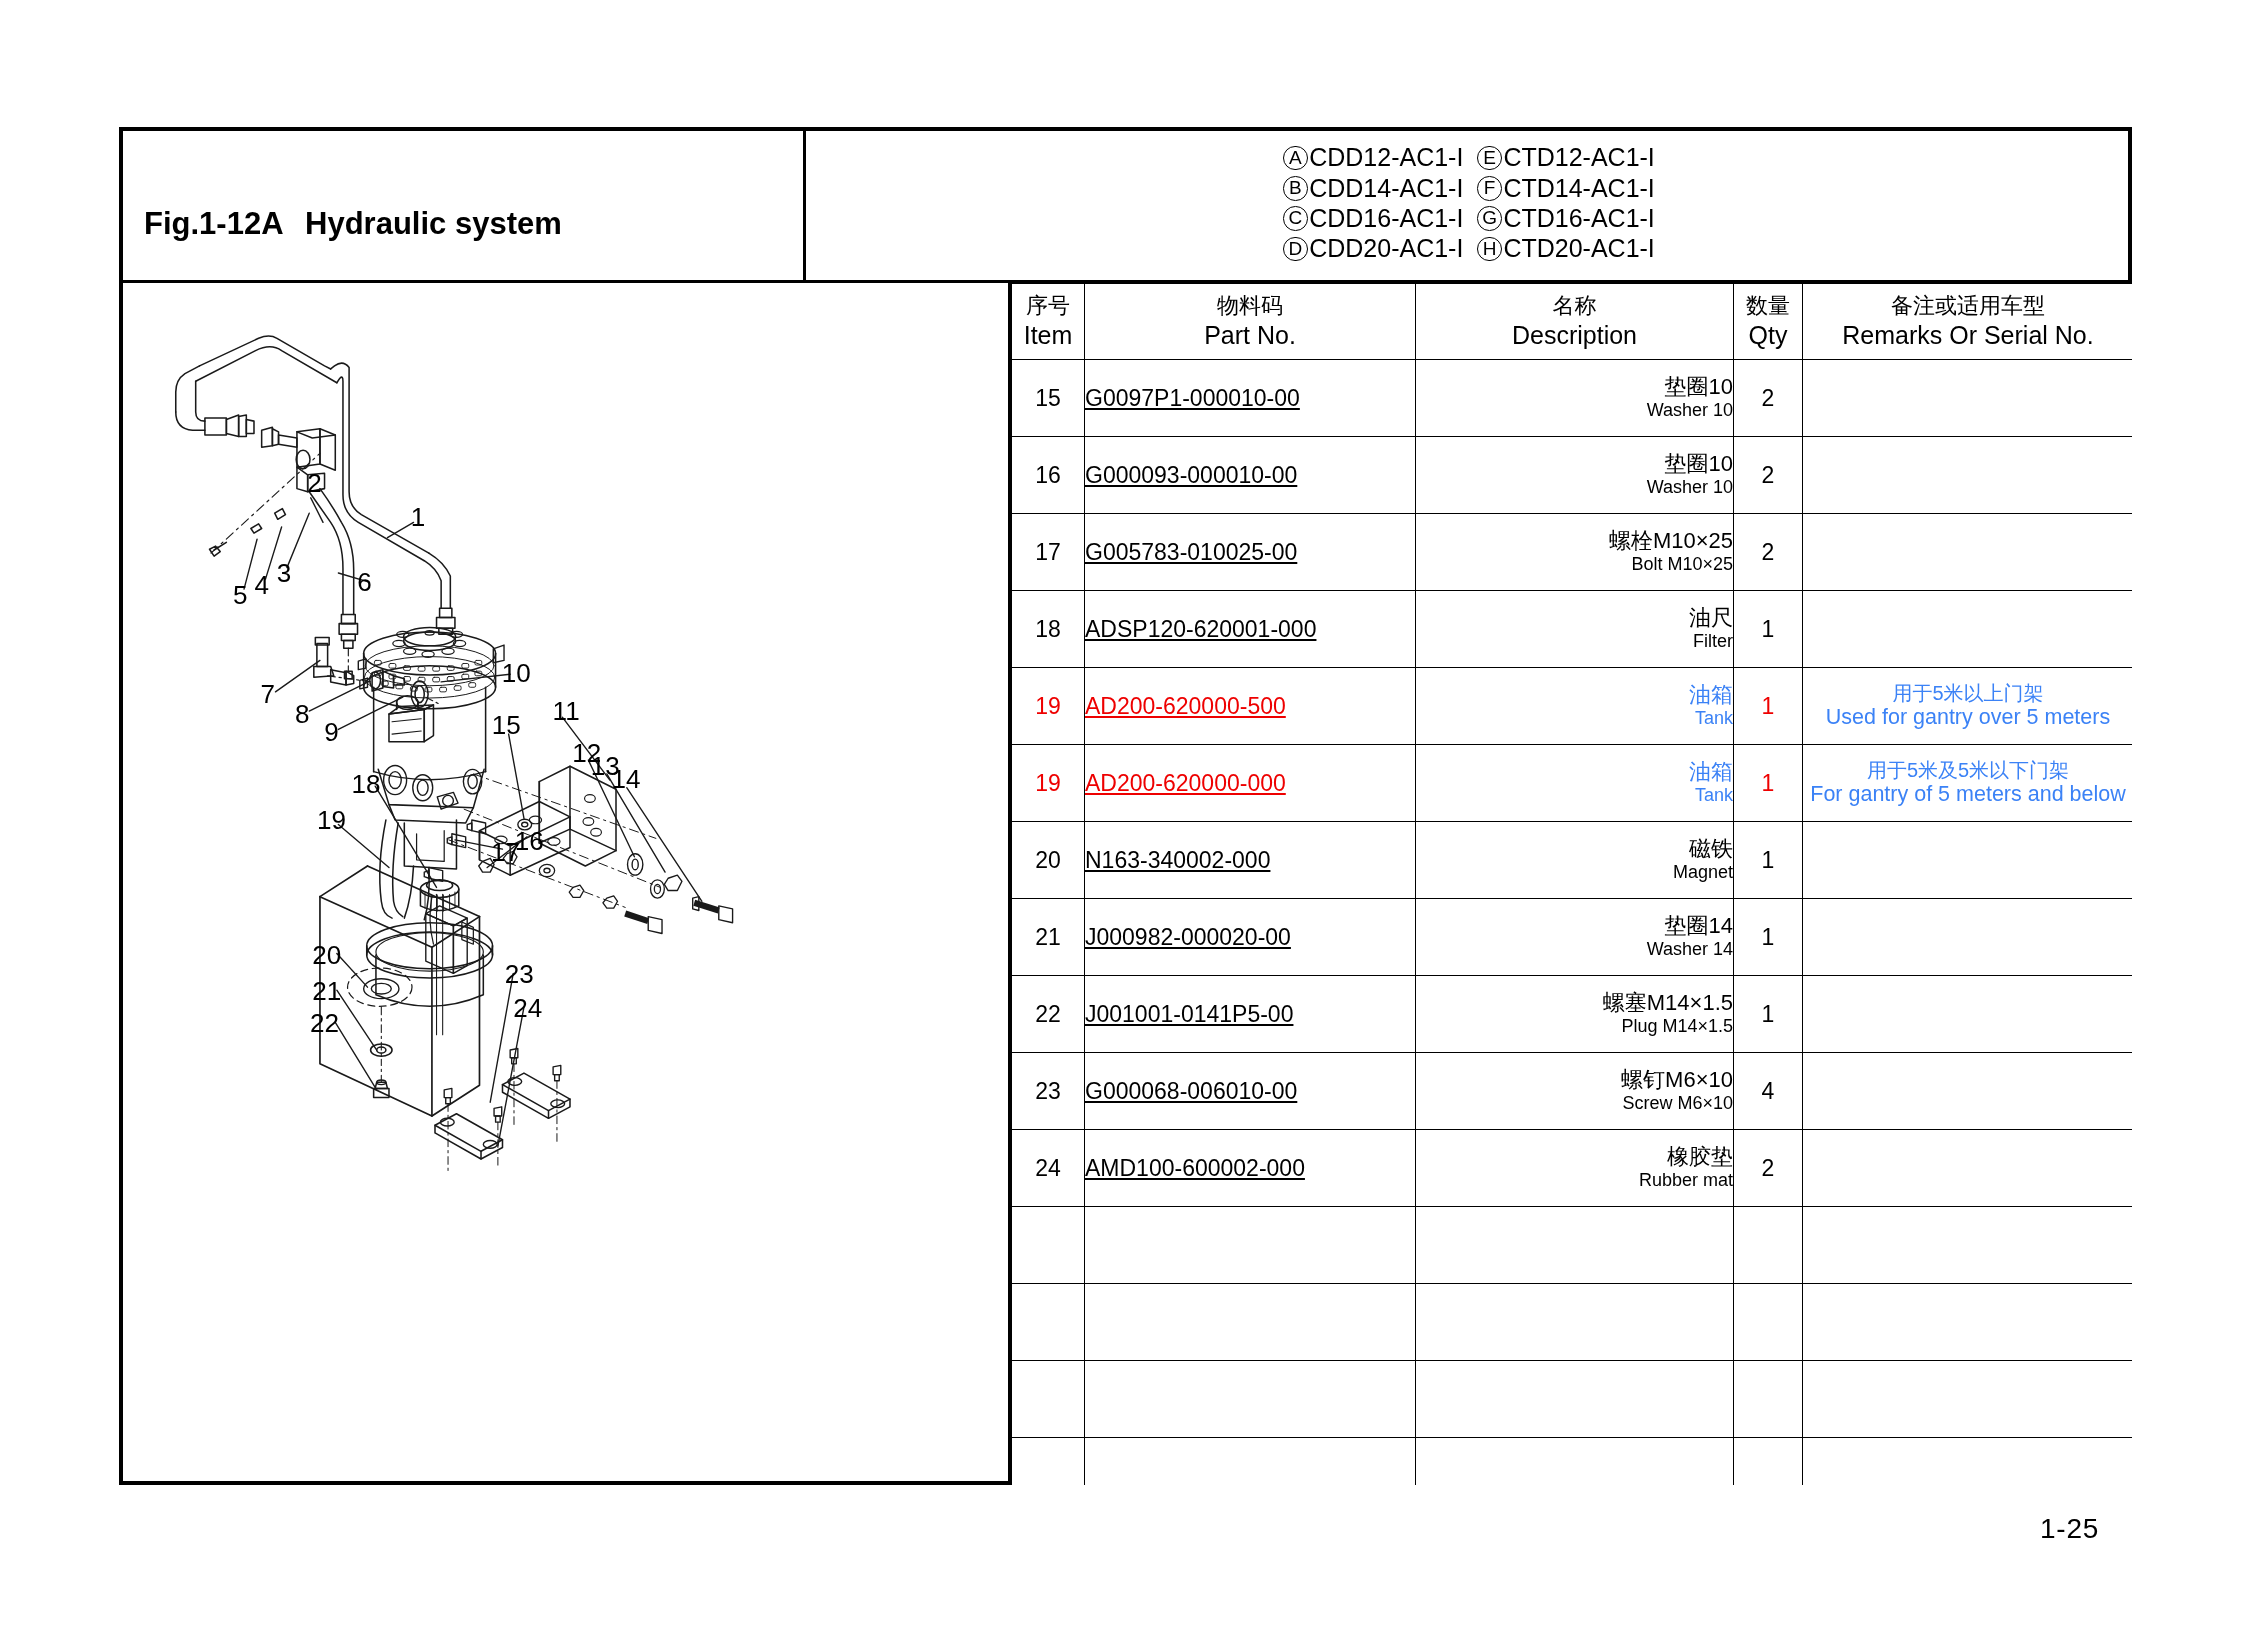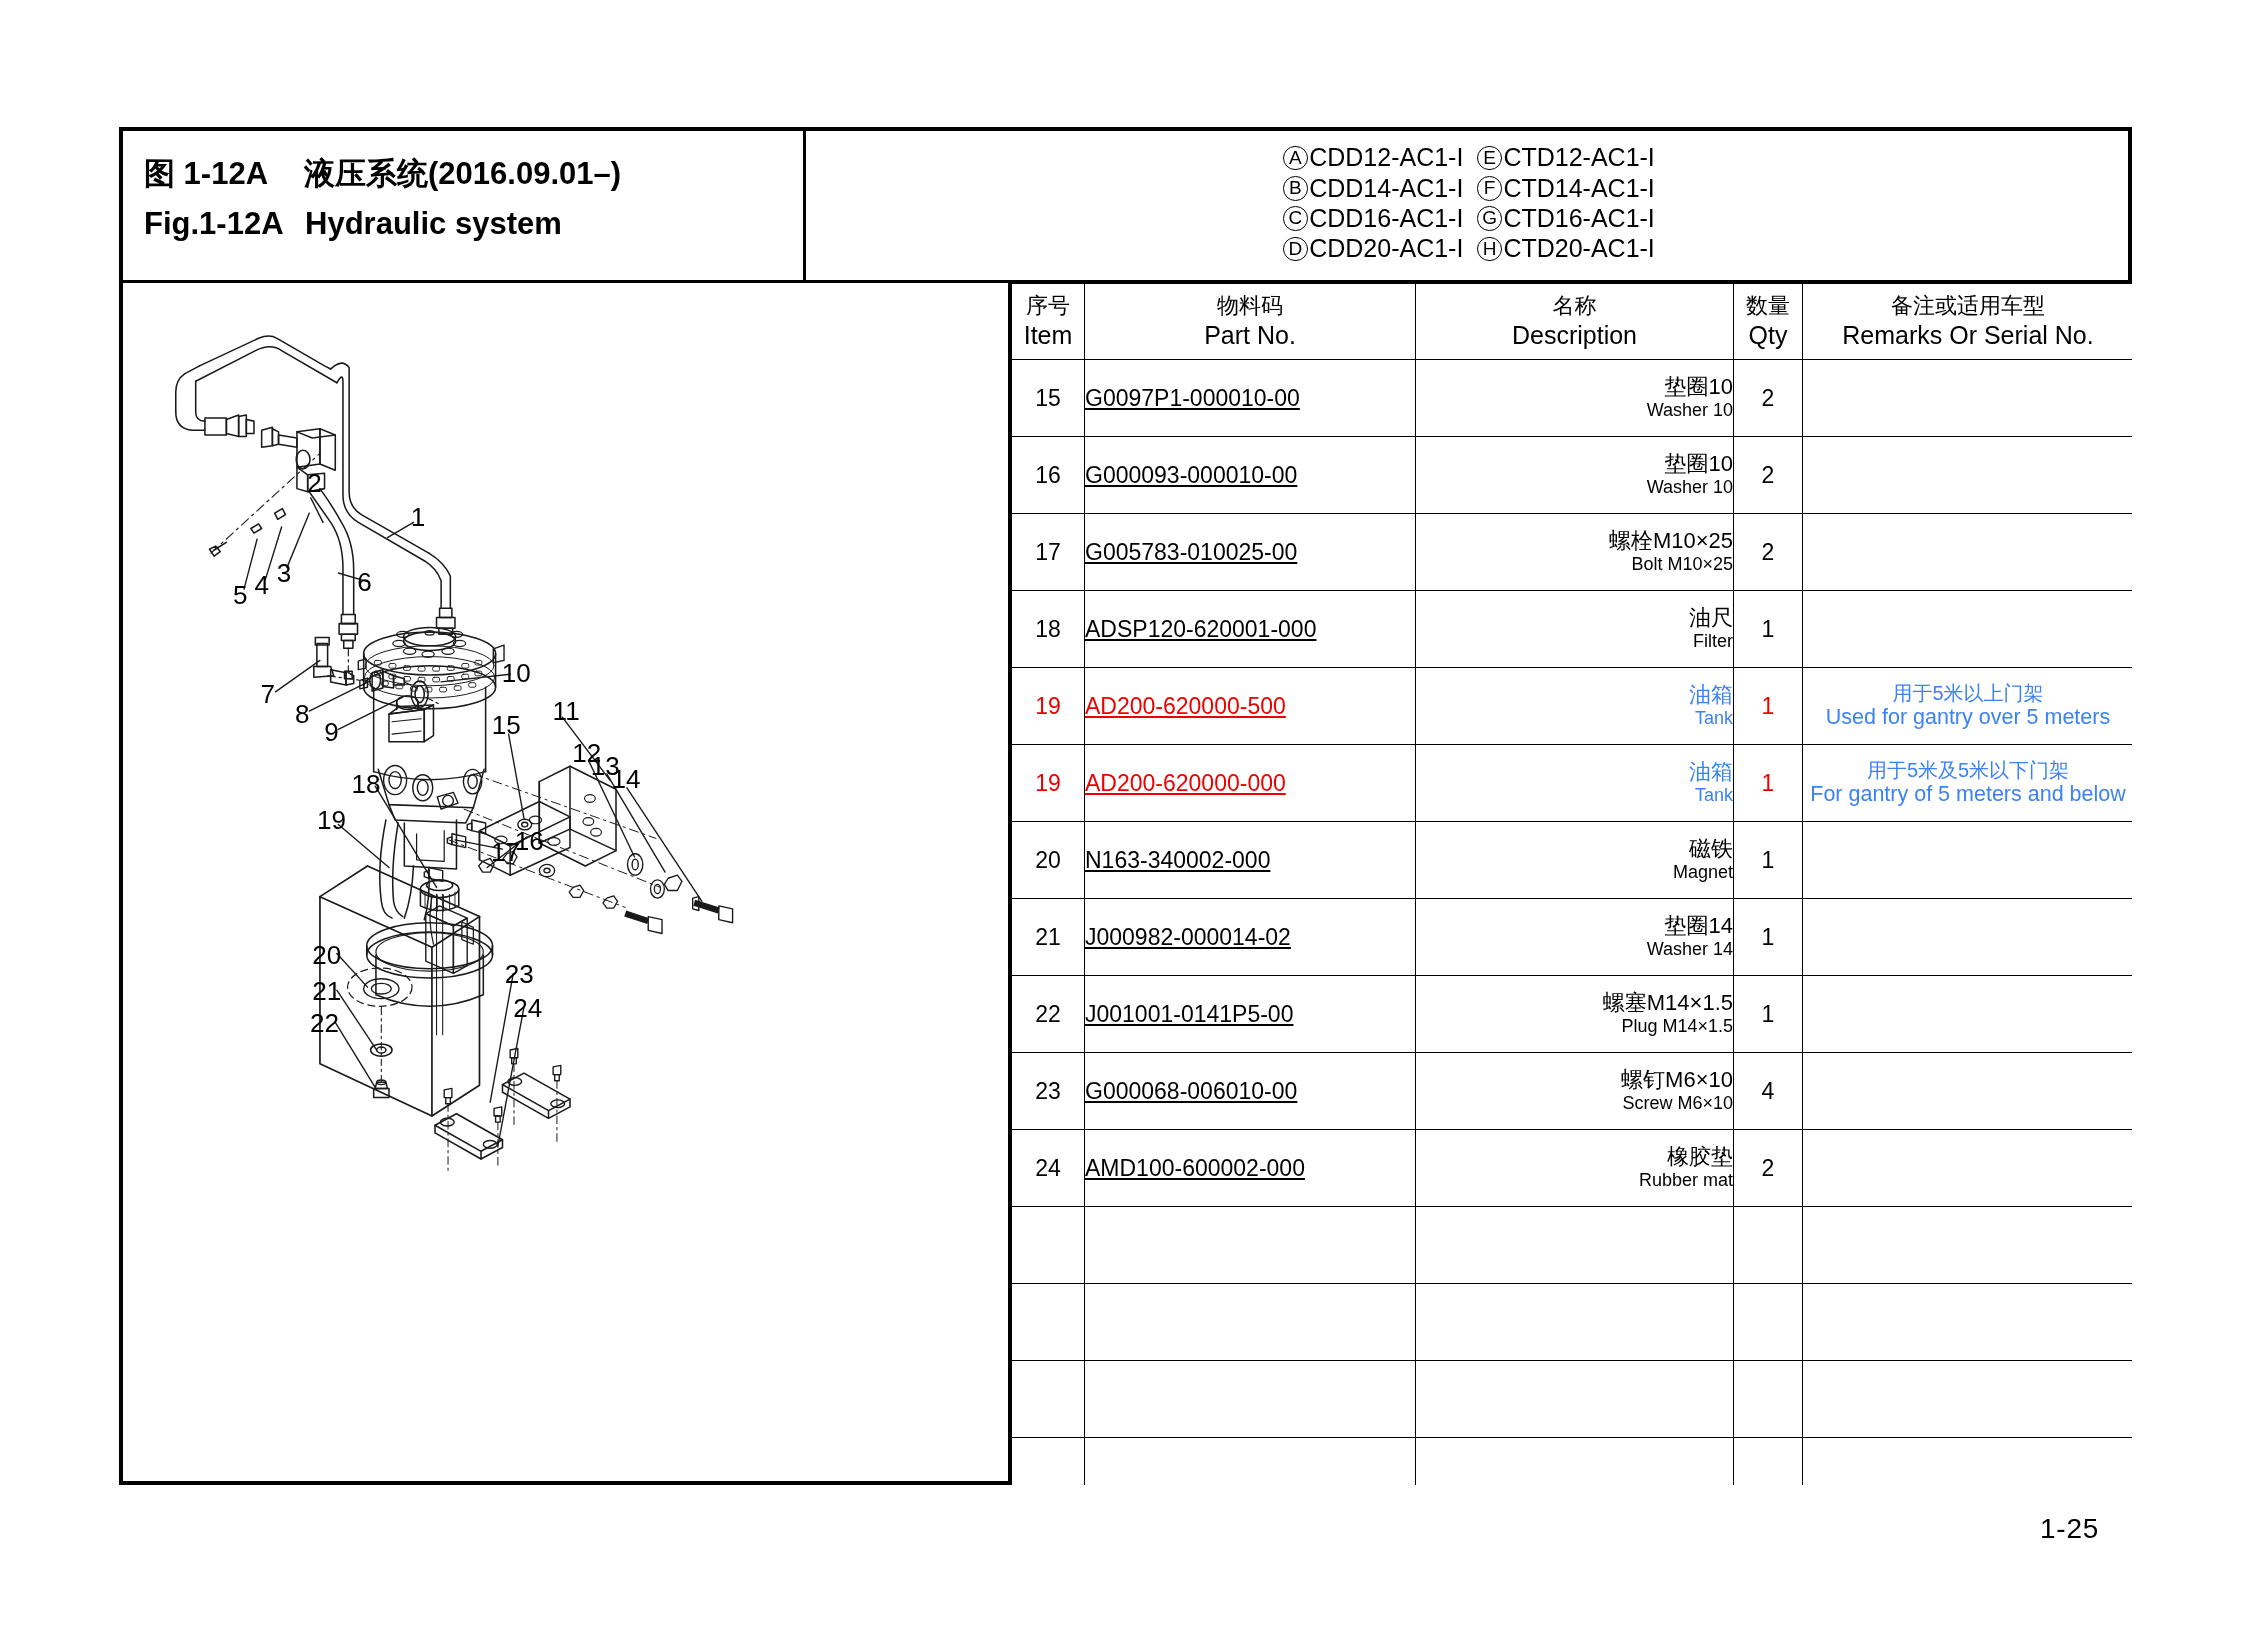--- a/index.html
+++ b/index.html
@@ -172,23 +172,20 @@
 </style>
 </head>
 <body>
 
 <div class="page">
 
   <div class="frame"></div>
 
   <div class="titleblock">
     <div class="title-left">
-      <div class="title-line1">
-        <span class="t-fig">图 1-12A</span><span class="t-name">液压系统(2016.09.01–)</span>
-      </div>
       <div class="title-line2">
         <span class="t-fig2">Fig.1-12A</span><span class="t-name2">Hydraulic system</span>
       </div>
     </div>
     <div class="title-models">
       <div class="model-grid" id="model-grid">
           <div class="model-cell">
             <span class="circ">A</span>
             <span>CDD12-AC1-I</span>
           </div>
@@ -671,21 +668,21 @@
             <td class="part">N163-340002-000</td>
             <td class="desc">
               <span class="cn">磁铁</span>
               <span class="en">Magnet</span>
             </td>
             <td class="qty">1</td>
             <td class="rem"></td>
           </tr>
           <tr>
             <td class="item">21</td>
-            <td class="part">J000982-000014-02</td>
+            <td class="part">J000982-000020-00</td>
             <td class="desc">
               <span class="cn">垫圈14</span>
               <span class="en">Washer 14</span>
             </td>
             <td class="qty">1</td>
             <td class="rem"></td>
           </tr>
           <tr>
             <td class="item">22</td>
             <td class="part">J001001-0141P5-00</td>

